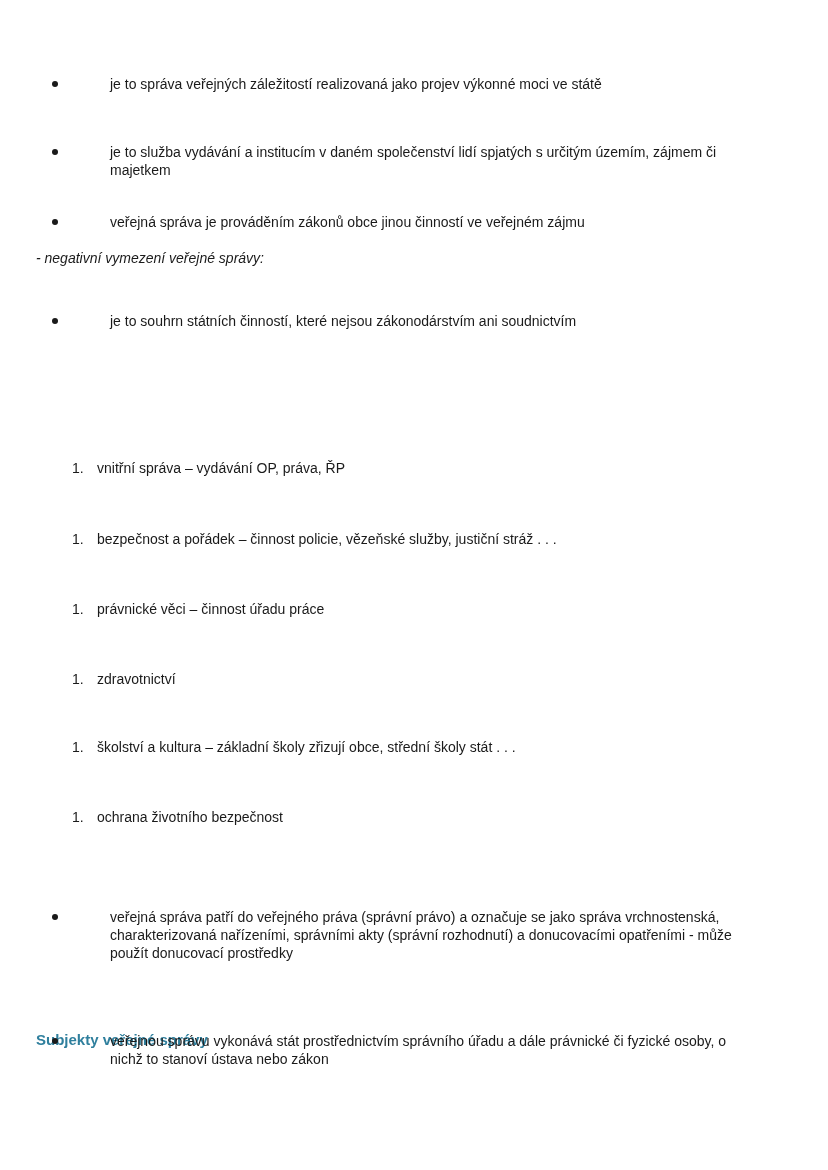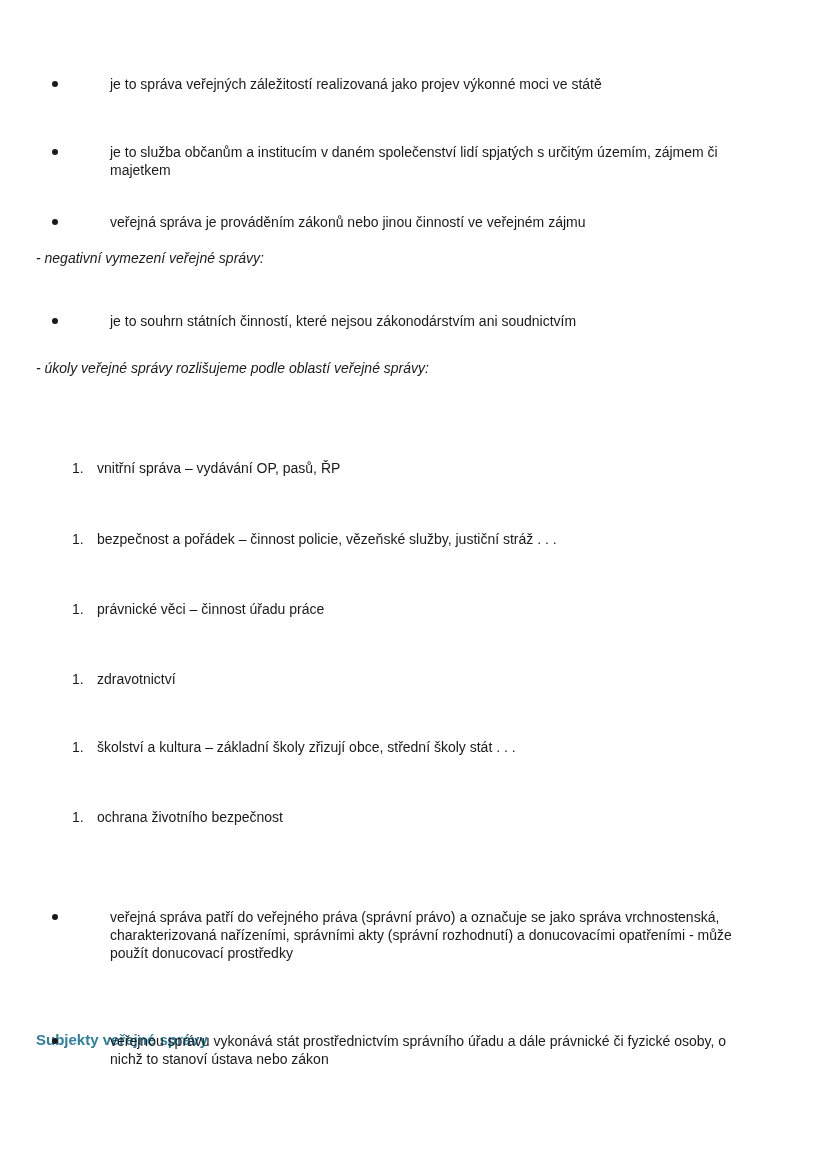--- a/index.html
+++ b/index.html
@@ -68,41 +68,40 @@
 
 <div class="page" style="background: rgb(255, 255, 255); color: rgb(26, 26, 26);">
 
   <div class="abs bullet-item" style="top:75px">
     <span class="bullet-dot"></span>
     <span class="bullet-text">je to správa veřejných záležitostí realizovaná jako projev výkonné moci ve státě</span>
   </div>
 
   <div class="abs bullet-item" style="top:143px">
     <span class="bullet-dot"></span>
-    <span class="bullet-text">je to služba občanům a institucím v daném společenství lidí spjatých s určitým územím, zájmem či majetkem</span>
+    <span class="bullet-text">je to služba vydávání a institucím v daném společenství lidí spjatých s určitým územím, zájmem či majetkem</span>
   </div>
 
   <div class="abs bullet-item" style="top:213px">
     <span class="bullet-dot"></span>
-    <span class="bullet-text">veřejná správa je prováděním zákonů nebo jinou činností ve veřejném zájmu</span>
+    <span class="bullet-text">veřejná správa je prováděním zákonů obce jinou činností ve veřejném zájmu</span>
   </div>
 
   <div class="abs italic-note" style="top:249px">- negativní vymezení veřejné správy:</div>
 
   <div class="abs bullet-item" style="top:312px">
     <span class="bullet-dot"></span>
     <span class="bullet-text">je to souhrn státních činností, které nejsou zákonodárstvím ani soudnictvím</span>
   </div>
 
-  <div class="abs italic-note" style="top:359px">- úkoly veřejné správy rozlišujeme podle oblastí veřejné správy:</div>
 
   <div class="abs numbered-item" style="top:459px">
     <span class="num-label">1.</span>
     <span class="num-term">vnitřní správa</span>
-    <span class="num-rest"> – vydávání OP, pasů, ŘP</span>
+    <span class="num-rest"> – vydávání OP, práva, ŘP</span>
   </div>
 
   <div class="abs numbered-item" style="top:530px">
     <span class="num-label">1.</span>
     <span class="num-term">bezpečnost a pořádek</span>
     <span class="num-rest"> – činnost policie, vězeňské služby, justiční stráž . . .</span>
   </div>
 
   <div class="abs numbered-item" style="top:600px">
     <span class="num-label">1.</span>

